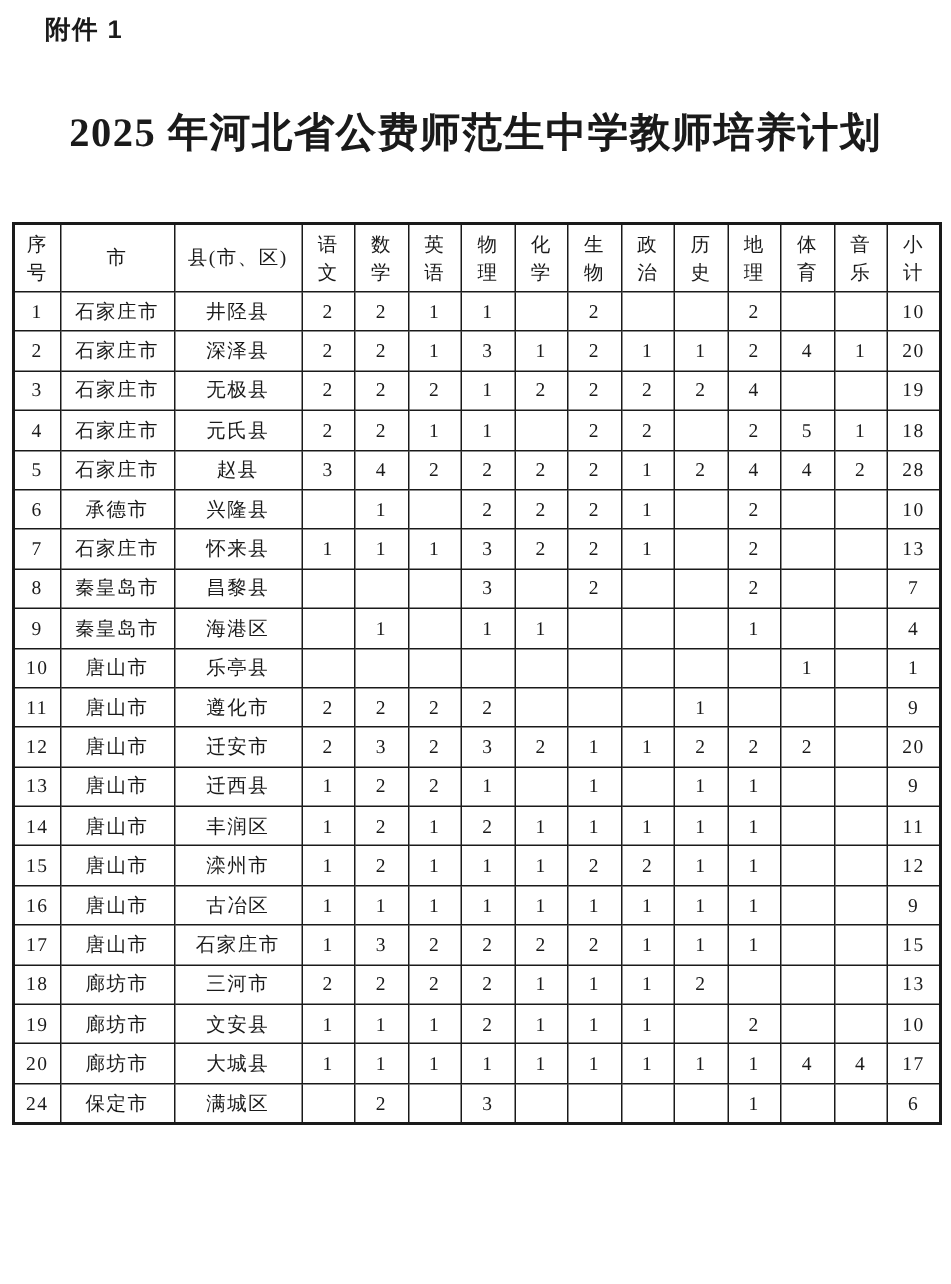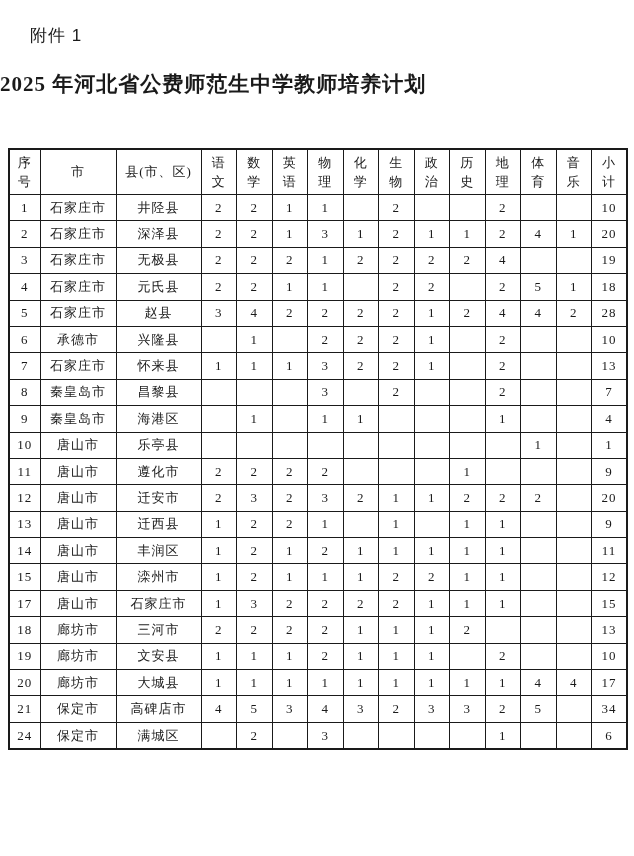--- a/index.html
+++ b/index.html
@@ -11,32 +11,33 @@
     position: relative;
     width: 634px;
     height: 856px;
     overflow: hidden;
     font-family: "Liberation Serif", "DejaVu Serif", serif;
     color: #1a1a1a;
   }
   .attachment-label {
     position: absolute;
     left: 30px;
-    top: 24px;
+    top: 8px;
     font-size: 17px;
-    font-weight: 400;
+    font-weight: 700;
     letter-spacing: 1px;
     font-family: "Liberation Sans", "DejaVu Sans", sans-serif;
   }
   .doc-title {
     position: absolute;
     left: 0;
     right: 0;
     top: 70px;
-    font-size: 21px;
+    text-align: center;
+    font-size: 27px;
     font-weight: bold;
     letter-spacing: 1px;
     white-space: nowrap;
   }
   table.plan-table {
     position: absolute;
     left: 8px;
     top: 148px;
     width: 620px;
     border-collapse: collapse;
@@ -376,20 +377,37 @@
         <td>1</td>
         <td>2</td>
         <td>2</td>
         <td>1</td>
         <td>1</td>
         <td></td>
         <td></td>
         <td>12</td>
       </tr>
       <tr>
+        <td>16</td>
+        <td>唐山市</td>
+        <td>古冶区</td>
+        <td>1</td>
+        <td>1</td>
+        <td>1</td>
+        <td>1</td>
+        <td>1</td>
+        <td>1</td>
+        <td>1</td>
+        <td>1</td>
+        <td>1</td>
+        <td></td>
+        <td></td>
+        <td>9</td>
+      </tr>
+      <tr>
         <td>17</td>
         <td>唐山市</td>
         <td>石家庄市</td>
         <td>1</td>
         <td>3</td>
         <td>2</td>
         <td>2</td>
         <td>2</td>
         <td>2</td>
         <td>1</td>
@@ -442,37 +460,20 @@
         <td>1</td>
         <td>1</td>
         <td>1</td>
         <td>1</td>
         <td>1</td>
         <td>1</td>
         <td>1</td>
         <td>4</td>
         <td>4</td>
         <td>17</td>
-      </tr>
-      <tr>
-        <td>21</td>
-        <td>保定市</td>
-        <td>高碑店市</td>
-        <td>4</td>
-        <td>5</td>
-        <td>3</td>
-        <td>4</td>
-        <td>3</td>
-        <td>2</td>
-        <td>3</td>
-        <td>3</td>
-        <td>2</td>
-        <td>5</td>
-        <td></td>
-        <td>34</td>
       </tr>
       <tr>
         <td>24</td>
         <td>保定市</td>
         <td>满城区</td>
         <td></td>
         <td>2</td>
         <td></td>
         <td>3</td>
         <td></td>

